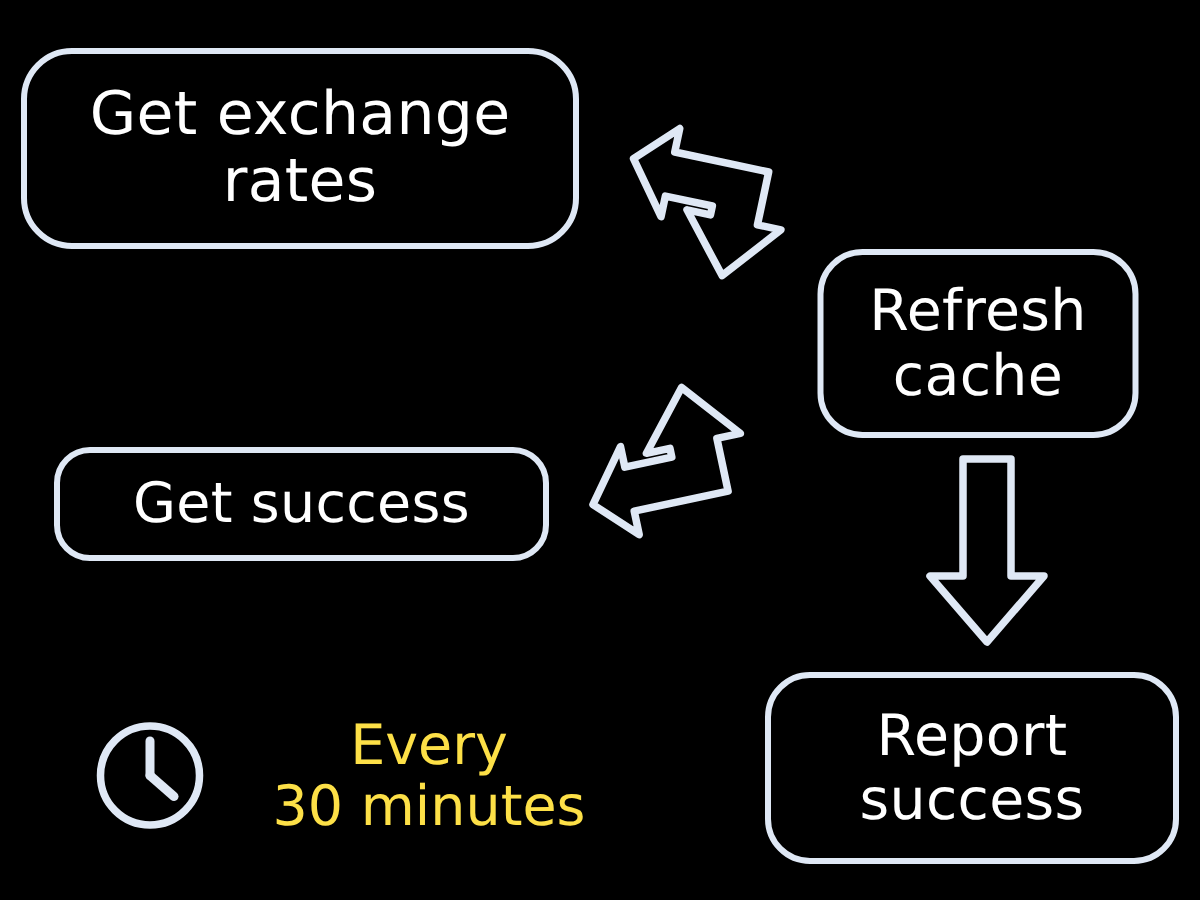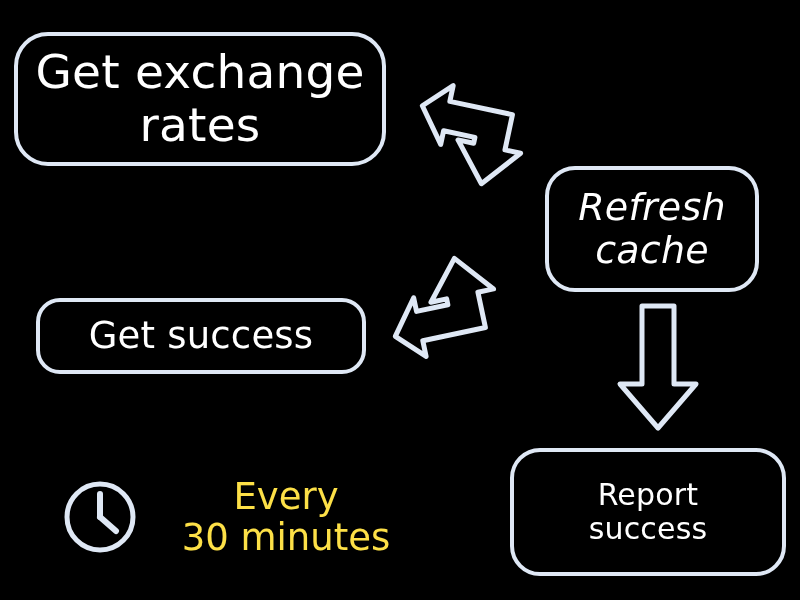--- a/index.html
+++ b/index.html
@@ -32,46 +32,45 @@
   .node-text {
     display: block;
     white-space: pre-line;
     padding: 0 8px;
   }
   #node-exchange {
     left: 14px;
     top: 32px;
     width: 372px;
     height: 134px;
-    font-size: 47px;
+    font-size: 40px;
     border-radius: 34px;
   }
   #node-weather {
     left: 36px;
     top: 298px;
     width: 330px;
     height: 76px;
     font-size: 37px;
     border-radius: 24px;
   }
   #node-refresh {
     left: 545px;
     top: 166px;
     width: 214px;
     height: 126px;
     font-size: 38px;
     border-radius: 30px;
-    font-style: italic;
   }
   #node-report {
     left: 510px;
     top: 448px;
     width: 276px;
     height: 128px;
-    font-size: 30px;
+    font-size: 38px;
     border-radius: 30px;
   }
 
   .arrow {
     position: absolute;
   }
   .arrow svg {
     display: block;
     overflow: visible;
   }

